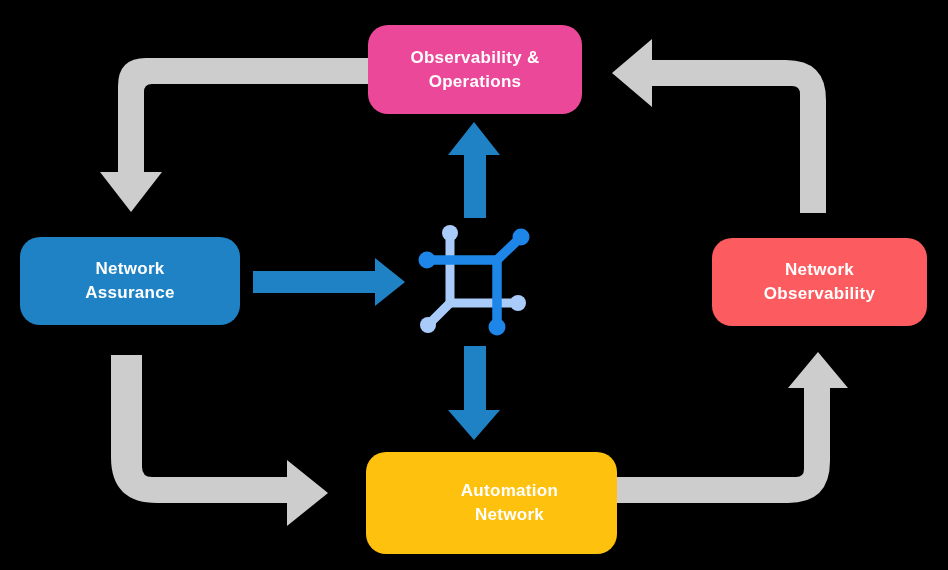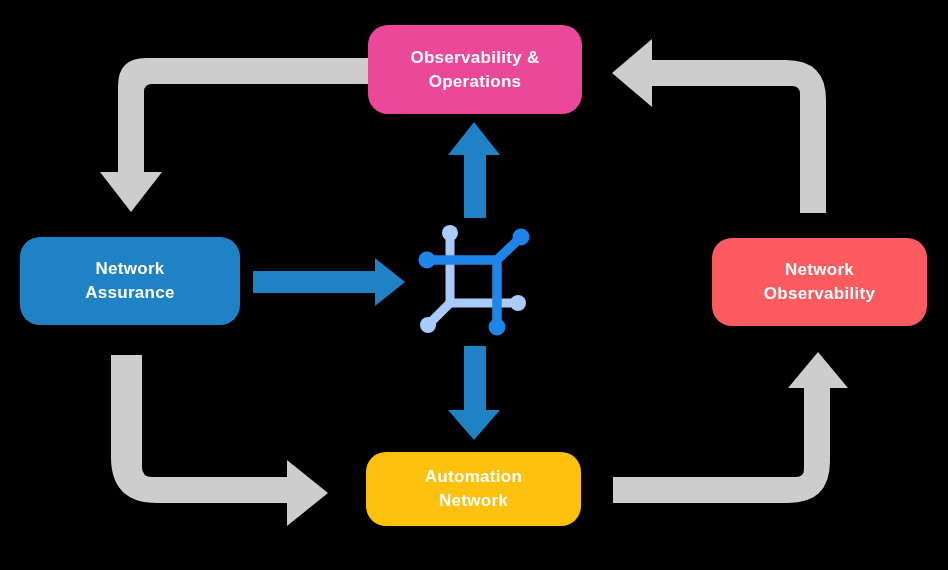--- a/index.html
+++ b/index.html
@@ -25,21 +25,21 @@
     color: #fff;
     text-align: center;
     font-size: 17px;
     font-weight: 600;
     letter-spacing: 0.3px;
     line-height: 24px;
   }
   .node-top    { left: 368px; top: 25px;  width: 214px; height: 89px; }
   .node-left   { left: 20px;  top: 237px; width: 220px; height: 88px; }
   .node-right  { left: 712px; top: 238px; width: 215px; height: 88px; }
-  .node-bottom { left: 366px; top: 452px; width: 215px; height: 74px; }
+  .node-bottom { left: 366px; top: 452px; width: 215px; height: 102px; padding-left: 36px; }
 </style>
 </head>
 <body>
 
 <div class="stage" style="background: rgb(0, 0, 0);">
 
   <svg class="layer" width="948" height="570" viewBox="0 0 948 570">
 
     <g style="color: rgb(205, 205, 205);">
       <path fill="currentColor" d="M368,58 H146 Q118,58 118,86 V172 H100 L131,212 L162,172 H144 V92 Q144,84 152,84 H368 Z"></path>

